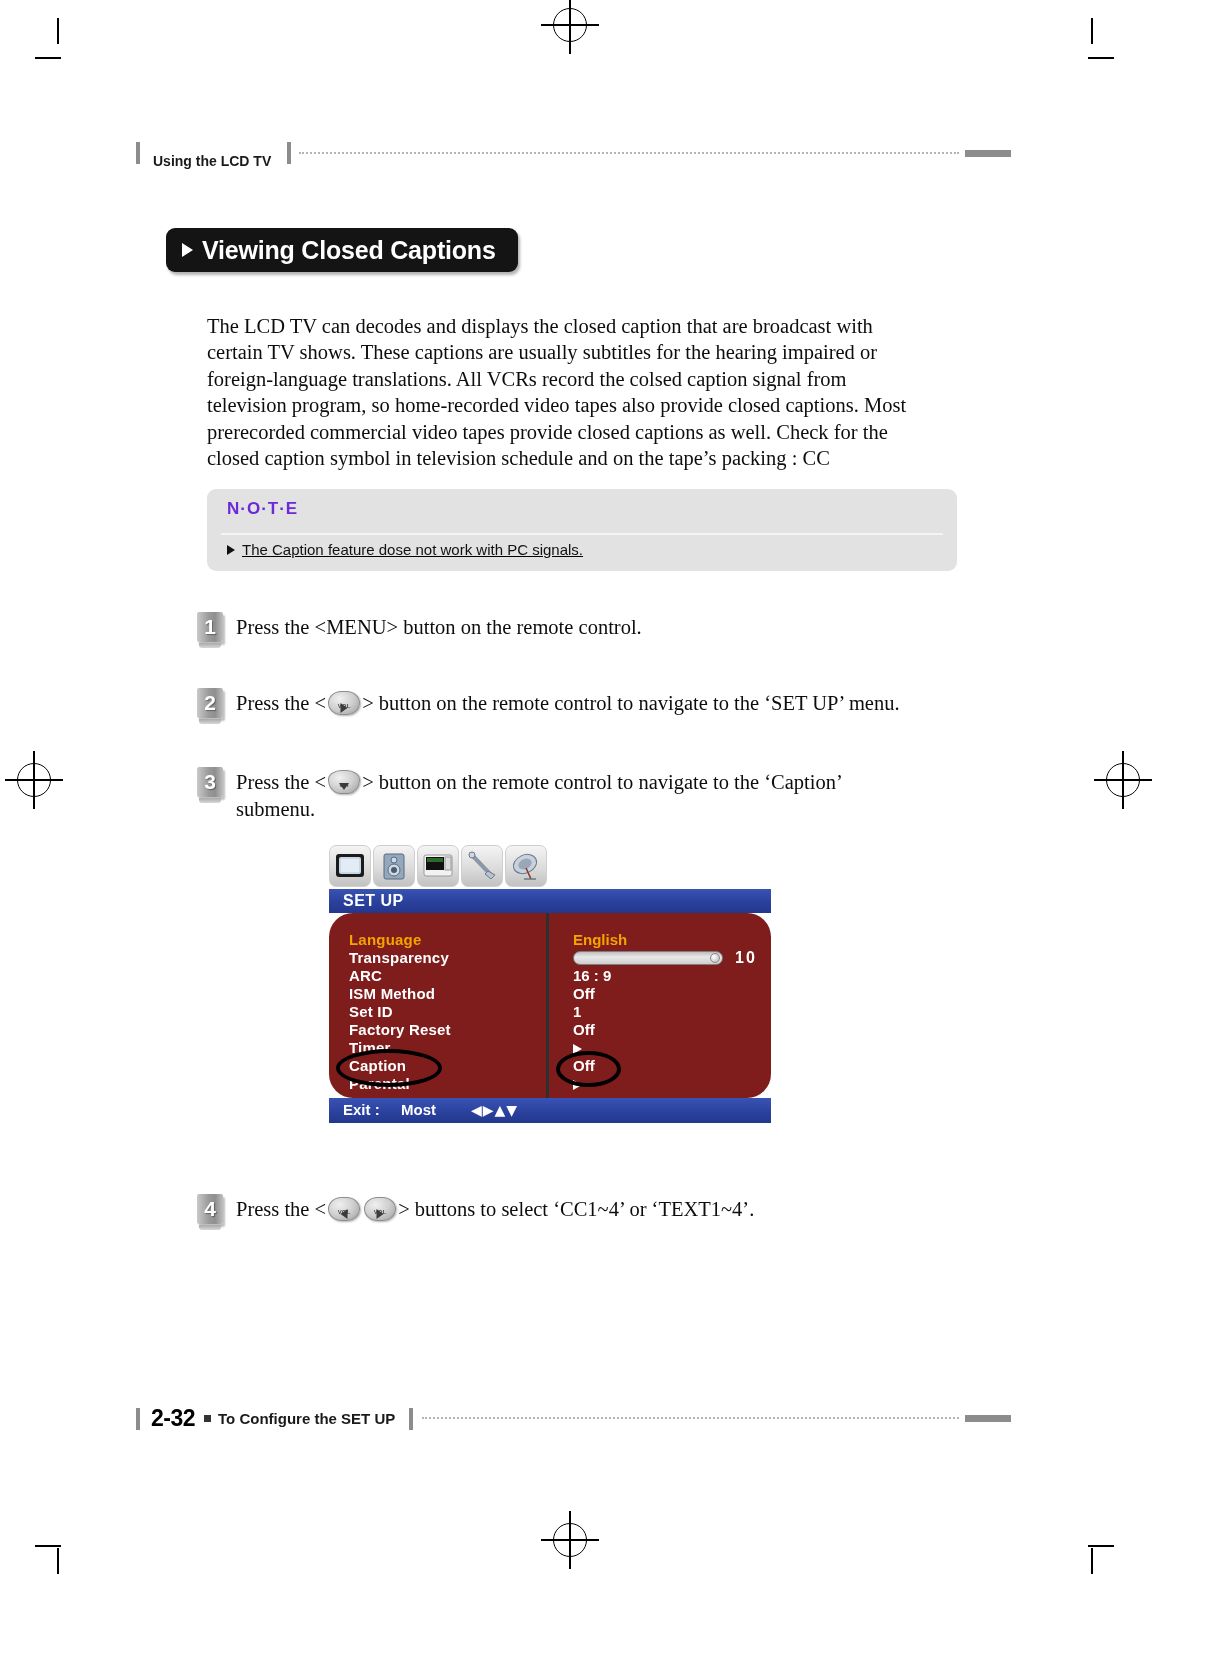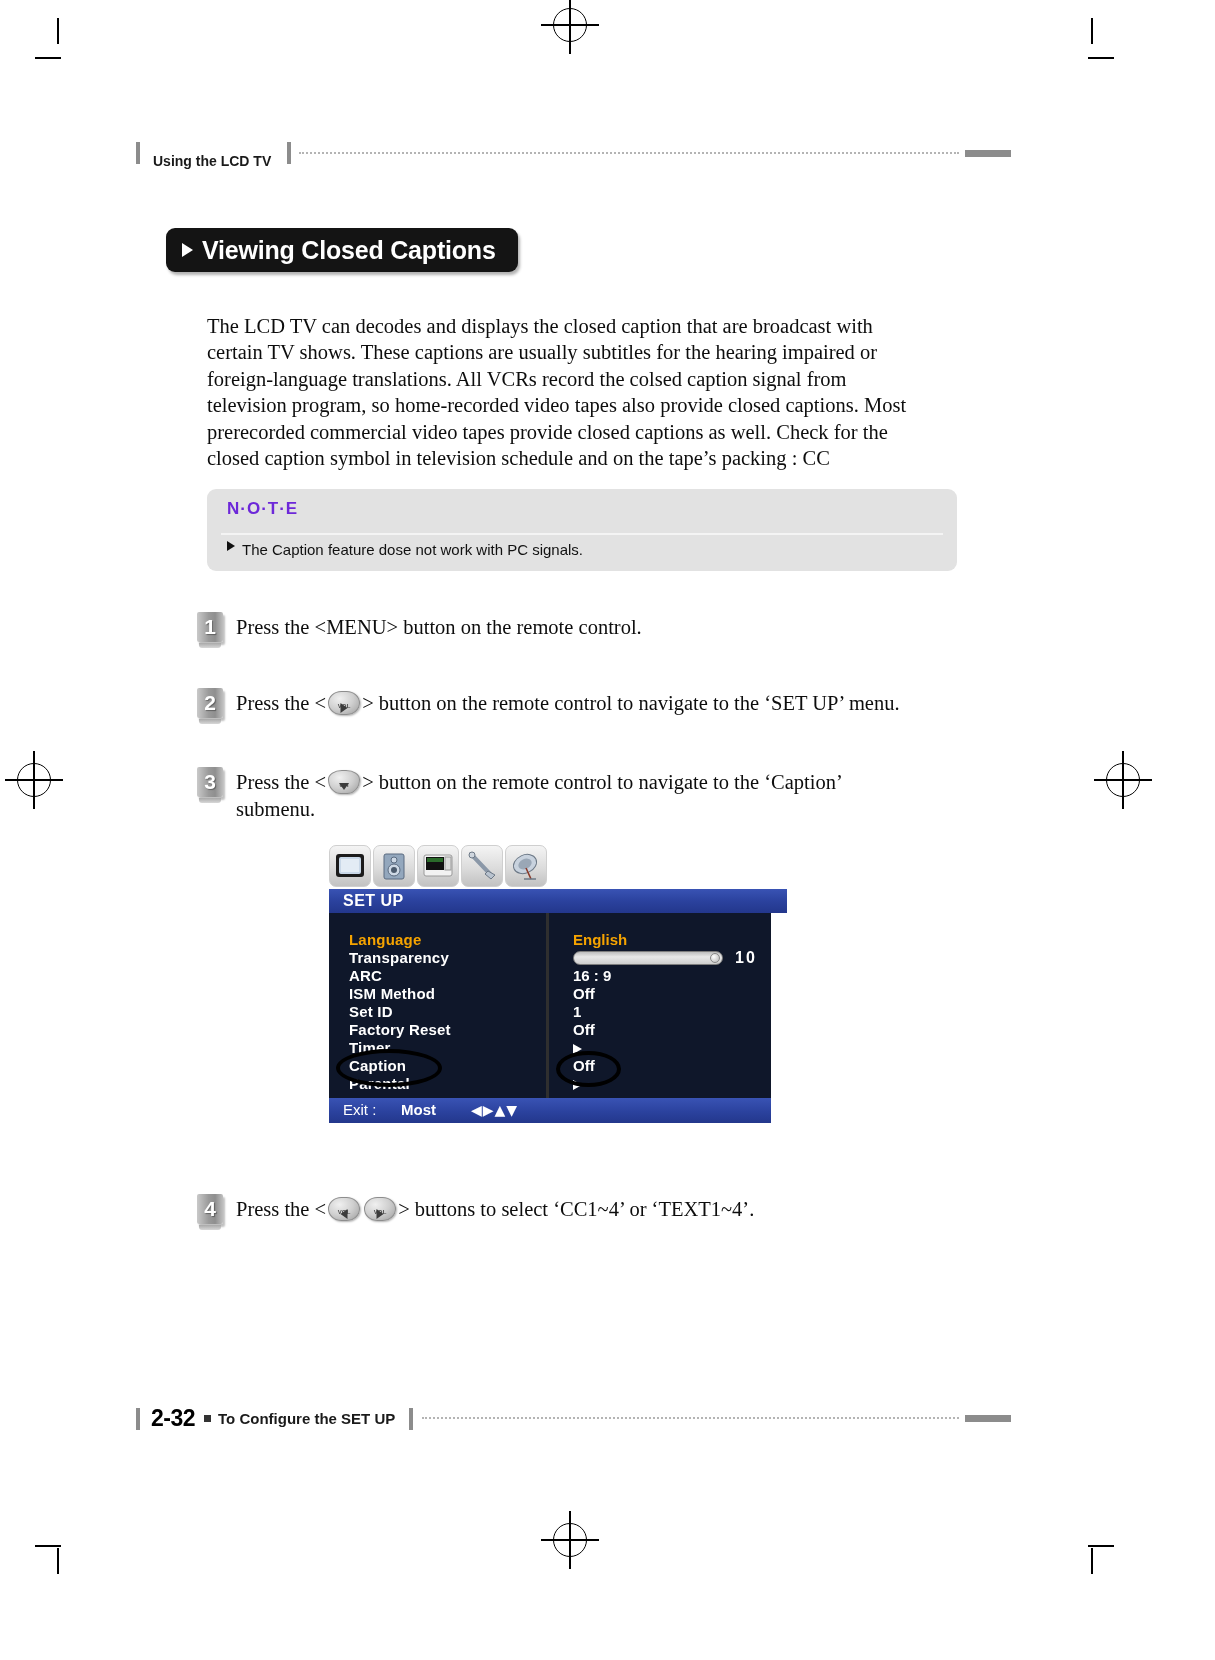--- a/index.html
+++ b/index.html
@@ -131,21 +131,22 @@
     position: absolute;
     left: 14px; top: 44px;
     width: 722px;
     height: 2px;
     background: #f4f4f4;
   }
   .note-row {
     position: absolute;
     left: 20px; top: 52px;
     display: flex;
-    align-items: flex-start;
+    align-items: center;
+    text-decoration: underline;
   }
   .note-arrow {
     width: 0; height: 0;
     border-left: 8px solid #111;
     border-top: 5px solid transparent;
     border-bottom: 5px solid transparent;
     margin-right: 7px;
   }
   .note-text {
     font-family: "Liberation Sans", sans-serif;
@@ -248,36 +249,36 @@
     position: relative;
     overflow: hidden;
   }
   .tabglyph { width: 32px; height: 30px; display: block; }
 
   .osd-titlebar {
     position: absolute;
     left: 0; top: 44px;
     width: 442px; height: 24px;
     background: linear-gradient(to bottom, #3953b4 0%, #2b429e 50%, #23378c 100%);
-    padding-left: 16px;
   }
   .osd-title {
     position: absolute;
     left: 14px; top: 3px;
     font-family: "Liberation Sans", sans-serif;
     font-weight: bold;
     font-size: 16px;
     color: #ffffff;
     letter-spacing: 0.5px;
   }
   .osd-body {
     position: absolute;
     left: 0; top: 68px;
     width: 442px; height: 185px;
-    background: #0f172a;
+    background: #7f1d1d;
+    border-radius: 24px;
   }
   .osd-divider {
     position: absolute;
     left: 217px; top: 0;
     width: 3px; height: 185px;
     background: #2f2f2f;
   }
   .osd-col-left {
     position: absolute;
     left: 20px; top: 18px;
@@ -348,21 +349,21 @@
   .osd-footer {
     position: absolute;
     left: 0; top: 253px;
     width: 442px; height: 25px;
     background: linear-gradient(to bottom, #3953b4 0%, #2b429e 55%, #23378c 100%);
   }
   .osd-footer-left {
     position: absolute;
     left: 14px; top: 3px;
     font-family: "Liberation Sans", sans-serif;
-    font-weight: normal;
+    font-weight: bold;
     font-size: 15px;
     color: #ffffff;
   }
   .osd-footer-menu {
     position: absolute;
     left: 72px; top: 3px;
     font-family: "Liberation Sans", sans-serif;
     font-weight: bold;
     font-size: 15px;
     color: #ffffff;

